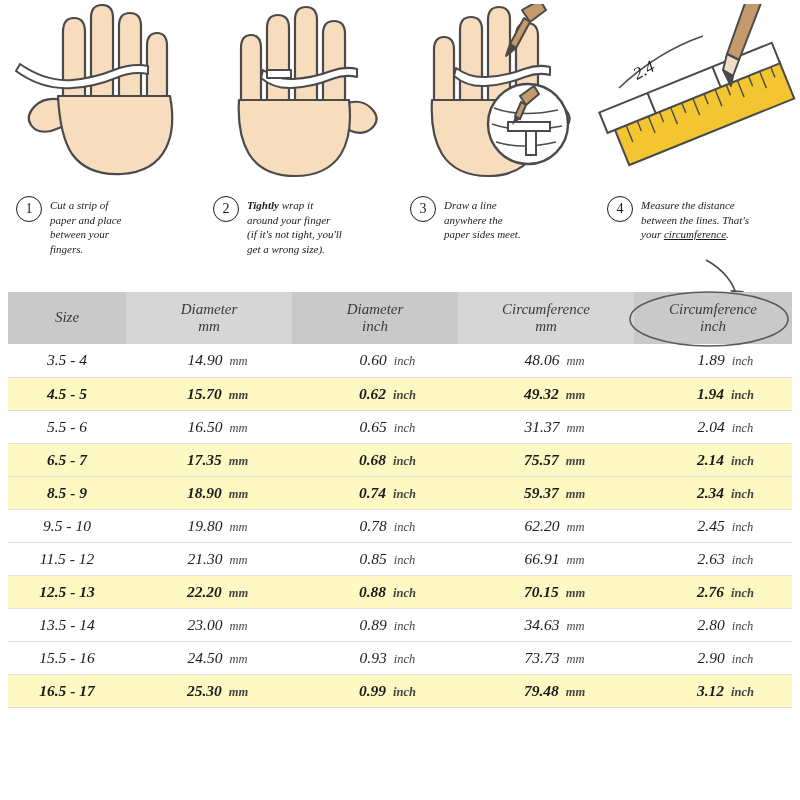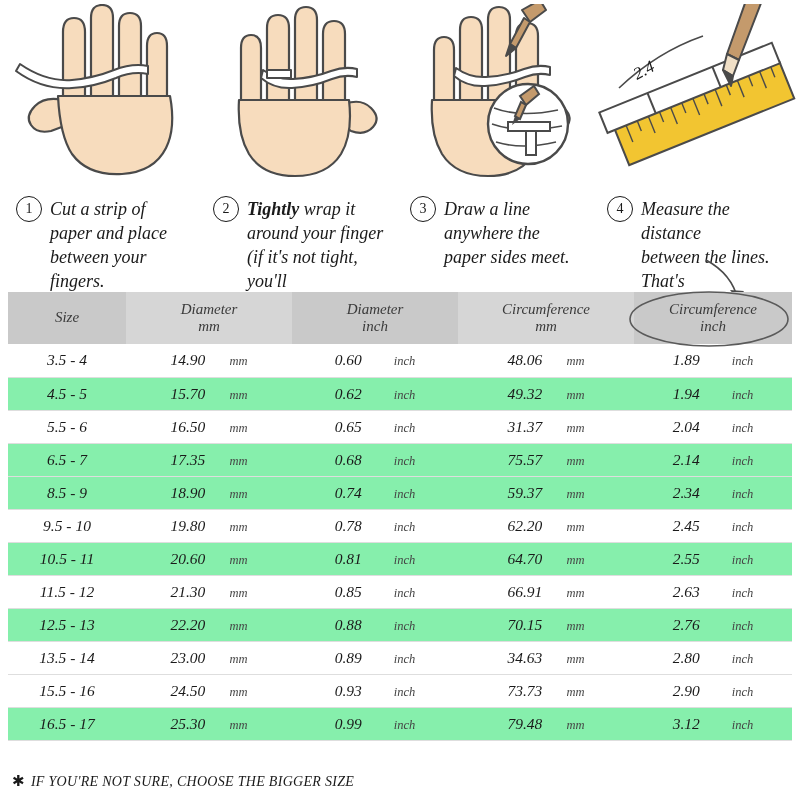--- a/index.html
+++ b/index.html
@@ -48,21 +48,21 @@
     display: flex; align-items: center; justify-content: center;
     font-size: 14px;
     font-family: "Liberation Serif", serif;
     color: #1a1a1a;
     margin-right: 8px;
     background: #fff;
   }
   .step-text {
     font-family: "Liberation Serif", serif;
     font-style: italic;
-    font-size: 18px;
+    font-size: 11px;
     line-height: 1.33;
     color: #1a1a1a;
     padding-top: 2px;
   }
   .step-text b { font-style: italic; font-weight: bold; }
   .step-text u { text-decoration: underline; }
 
   
   .table-wrap {
     position: absolute;
@@ -95,28 +95,28 @@
     height: 33px;
     font-family: "Liberation Serif", serif;
     font-style: italic;
     font-size: 15.5px;
     color: #1a1a1a;
     text-align: center;
     border-bottom: 1px solid #dedede;
     vertical-align: middle;
     white-space: nowrap;
   }
-  table.size-table tr.shade td { background: #86efac; }
+  table.size-table tr.shade td { background: #fef9c3; font-weight: bold; }
   .unit {
     font-size: 12.5px;
     color: #444;
     font-style: italic;
     margin-left: 7px;
   }
-  .val { display: inline-block; min-width: 52px; text-align: left; }
+  .val { display: inline-block; min-width: 52px; text-align: right; }
   .sizeval { display: inline-block; }
 
   .col-size   { width: 118px; }
   .col-dmm    { width: 166px; }
   .col-dinch  { width: 166px; }
   .col-cmm    { width: 176px; }
   .col-cinch  { width: 158px; }
 
   .footnote {
     position: absolute;
@@ -367,27 +367,20 @@
             <td><span class="val">59.37</span><span class="unit">mm</span></td>
             <td><span class="val">2.34</span><span class="unit">inch</span></td>
           </tr>
           <tr>
             <td><span class="sizeval">9.5  -  10</span></td>
             <td><span class="val">19.80</span><span class="unit">mm</span></td>
             <td><span class="val">0.78</span><span class="unit">inch</span></td>
             <td><span class="val">62.20</span><span class="unit">mm</span></td>
             <td><span class="val">2.45</span><span class="unit">inch</span></td>
           </tr>
-          <tr class="shade">
-            <td><span class="sizeval">10.5  -  11</span></td>
-            <td><span class="val">20.60</span><span class="unit">mm</span></td>
-            <td><span class="val">0.81</span><span class="unit">inch</span></td>
-            <td><span class="val">64.70</span><span class="unit">mm</span></td>
-            <td><span class="val">2.55</span><span class="unit">inch</span></td>
-          </tr>
           <tr>
             <td><span class="sizeval">11.5  -  12</span></td>
             <td><span class="val">21.30</span><span class="unit">mm</span></td>
             <td><span class="val">0.85</span><span class="unit">inch</span></td>
             <td><span class="val">66.91</span><span class="unit">mm</span></td>
             <td><span class="val">2.63</span><span class="unit">inch</span></td>
           </tr>
           <tr class="shade">
             <td><span class="sizeval">12.5  -  13</span></td>
             <td><span class="val">22.20</span><span class="unit">mm</span></td>
@@ -417,17 +410,14 @@
             <td><span class="val">3.12</span><span class="unit">inch</span></td>
           </tr>
         </tbody>
     </table>
 
     <svg class="highlight-ellipse" style="left:616px; top:-4px;" width="170" height="62">
       <ellipse cx="85" cy="31" rx="79" ry="27" fill="none" stroke="#5a5a5a" stroke-width="1.6"></ellipse>
     </svg>
   </div>
 
-  <div class="footnote">
-    <span class="star">✱</span><span>IF YOU'RE NOT SURE, CHOOSE THE BIGGER SIZE</span>
-  </div>
 
 </div>
 
 </body></html>

